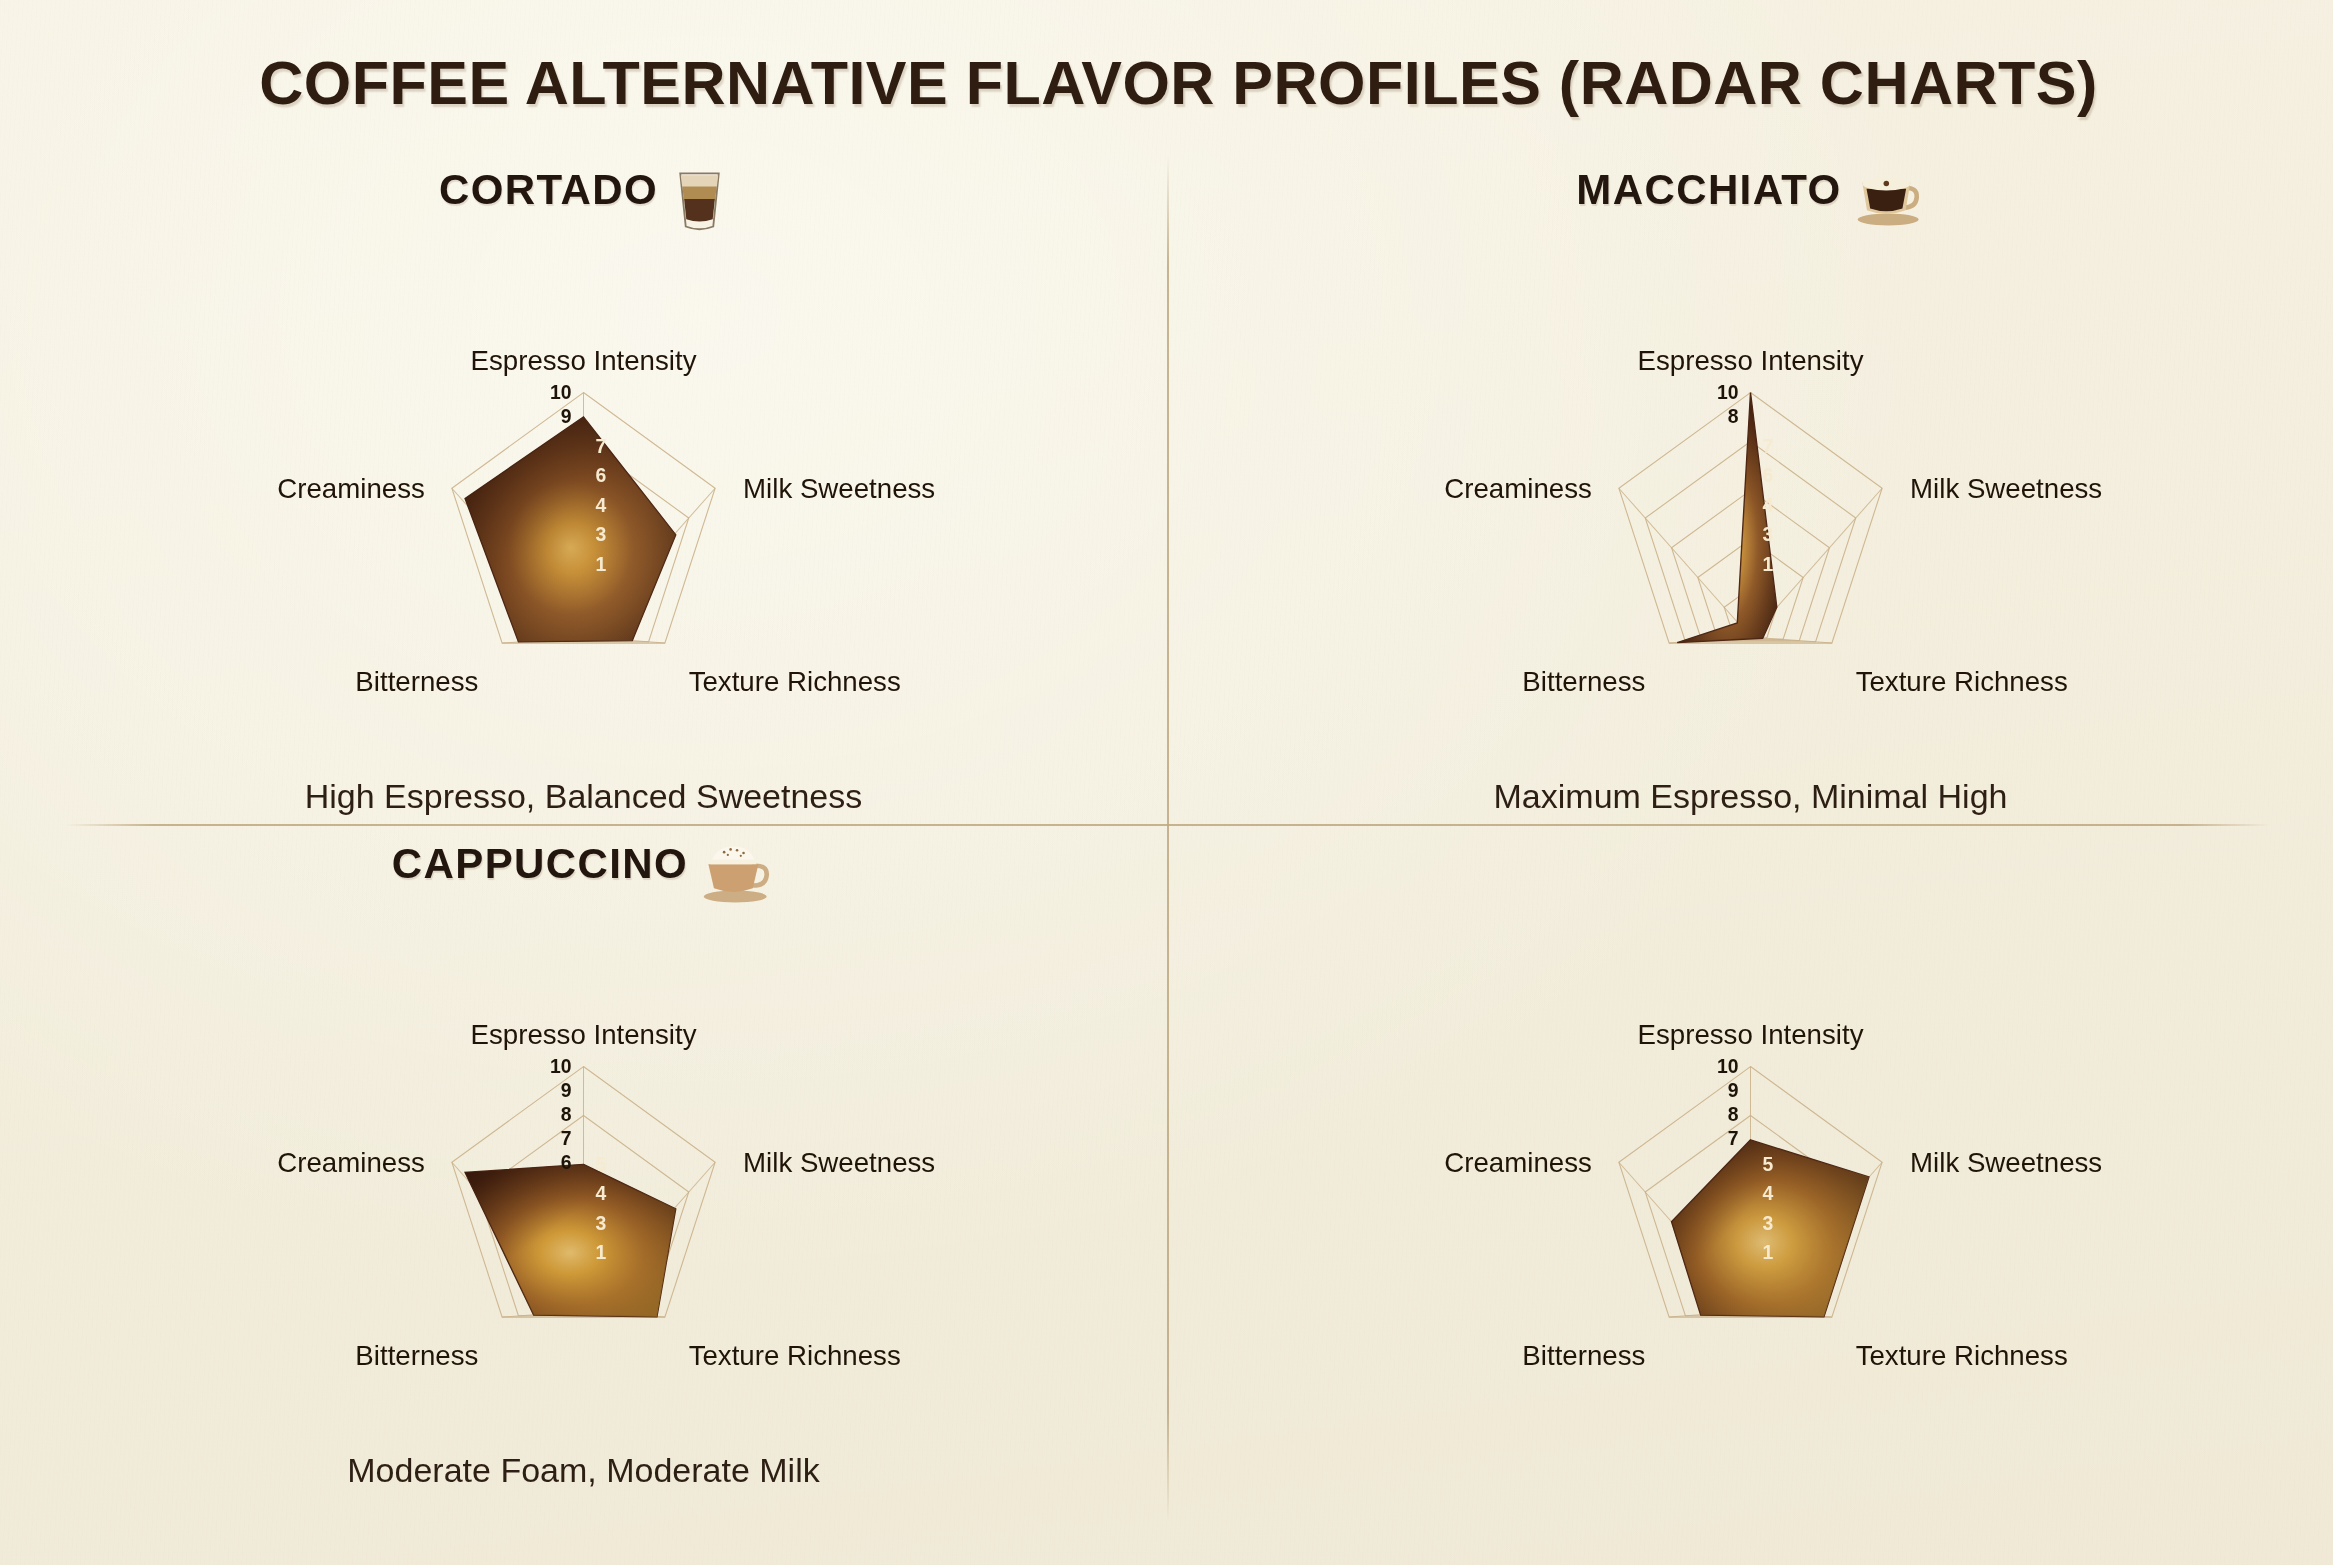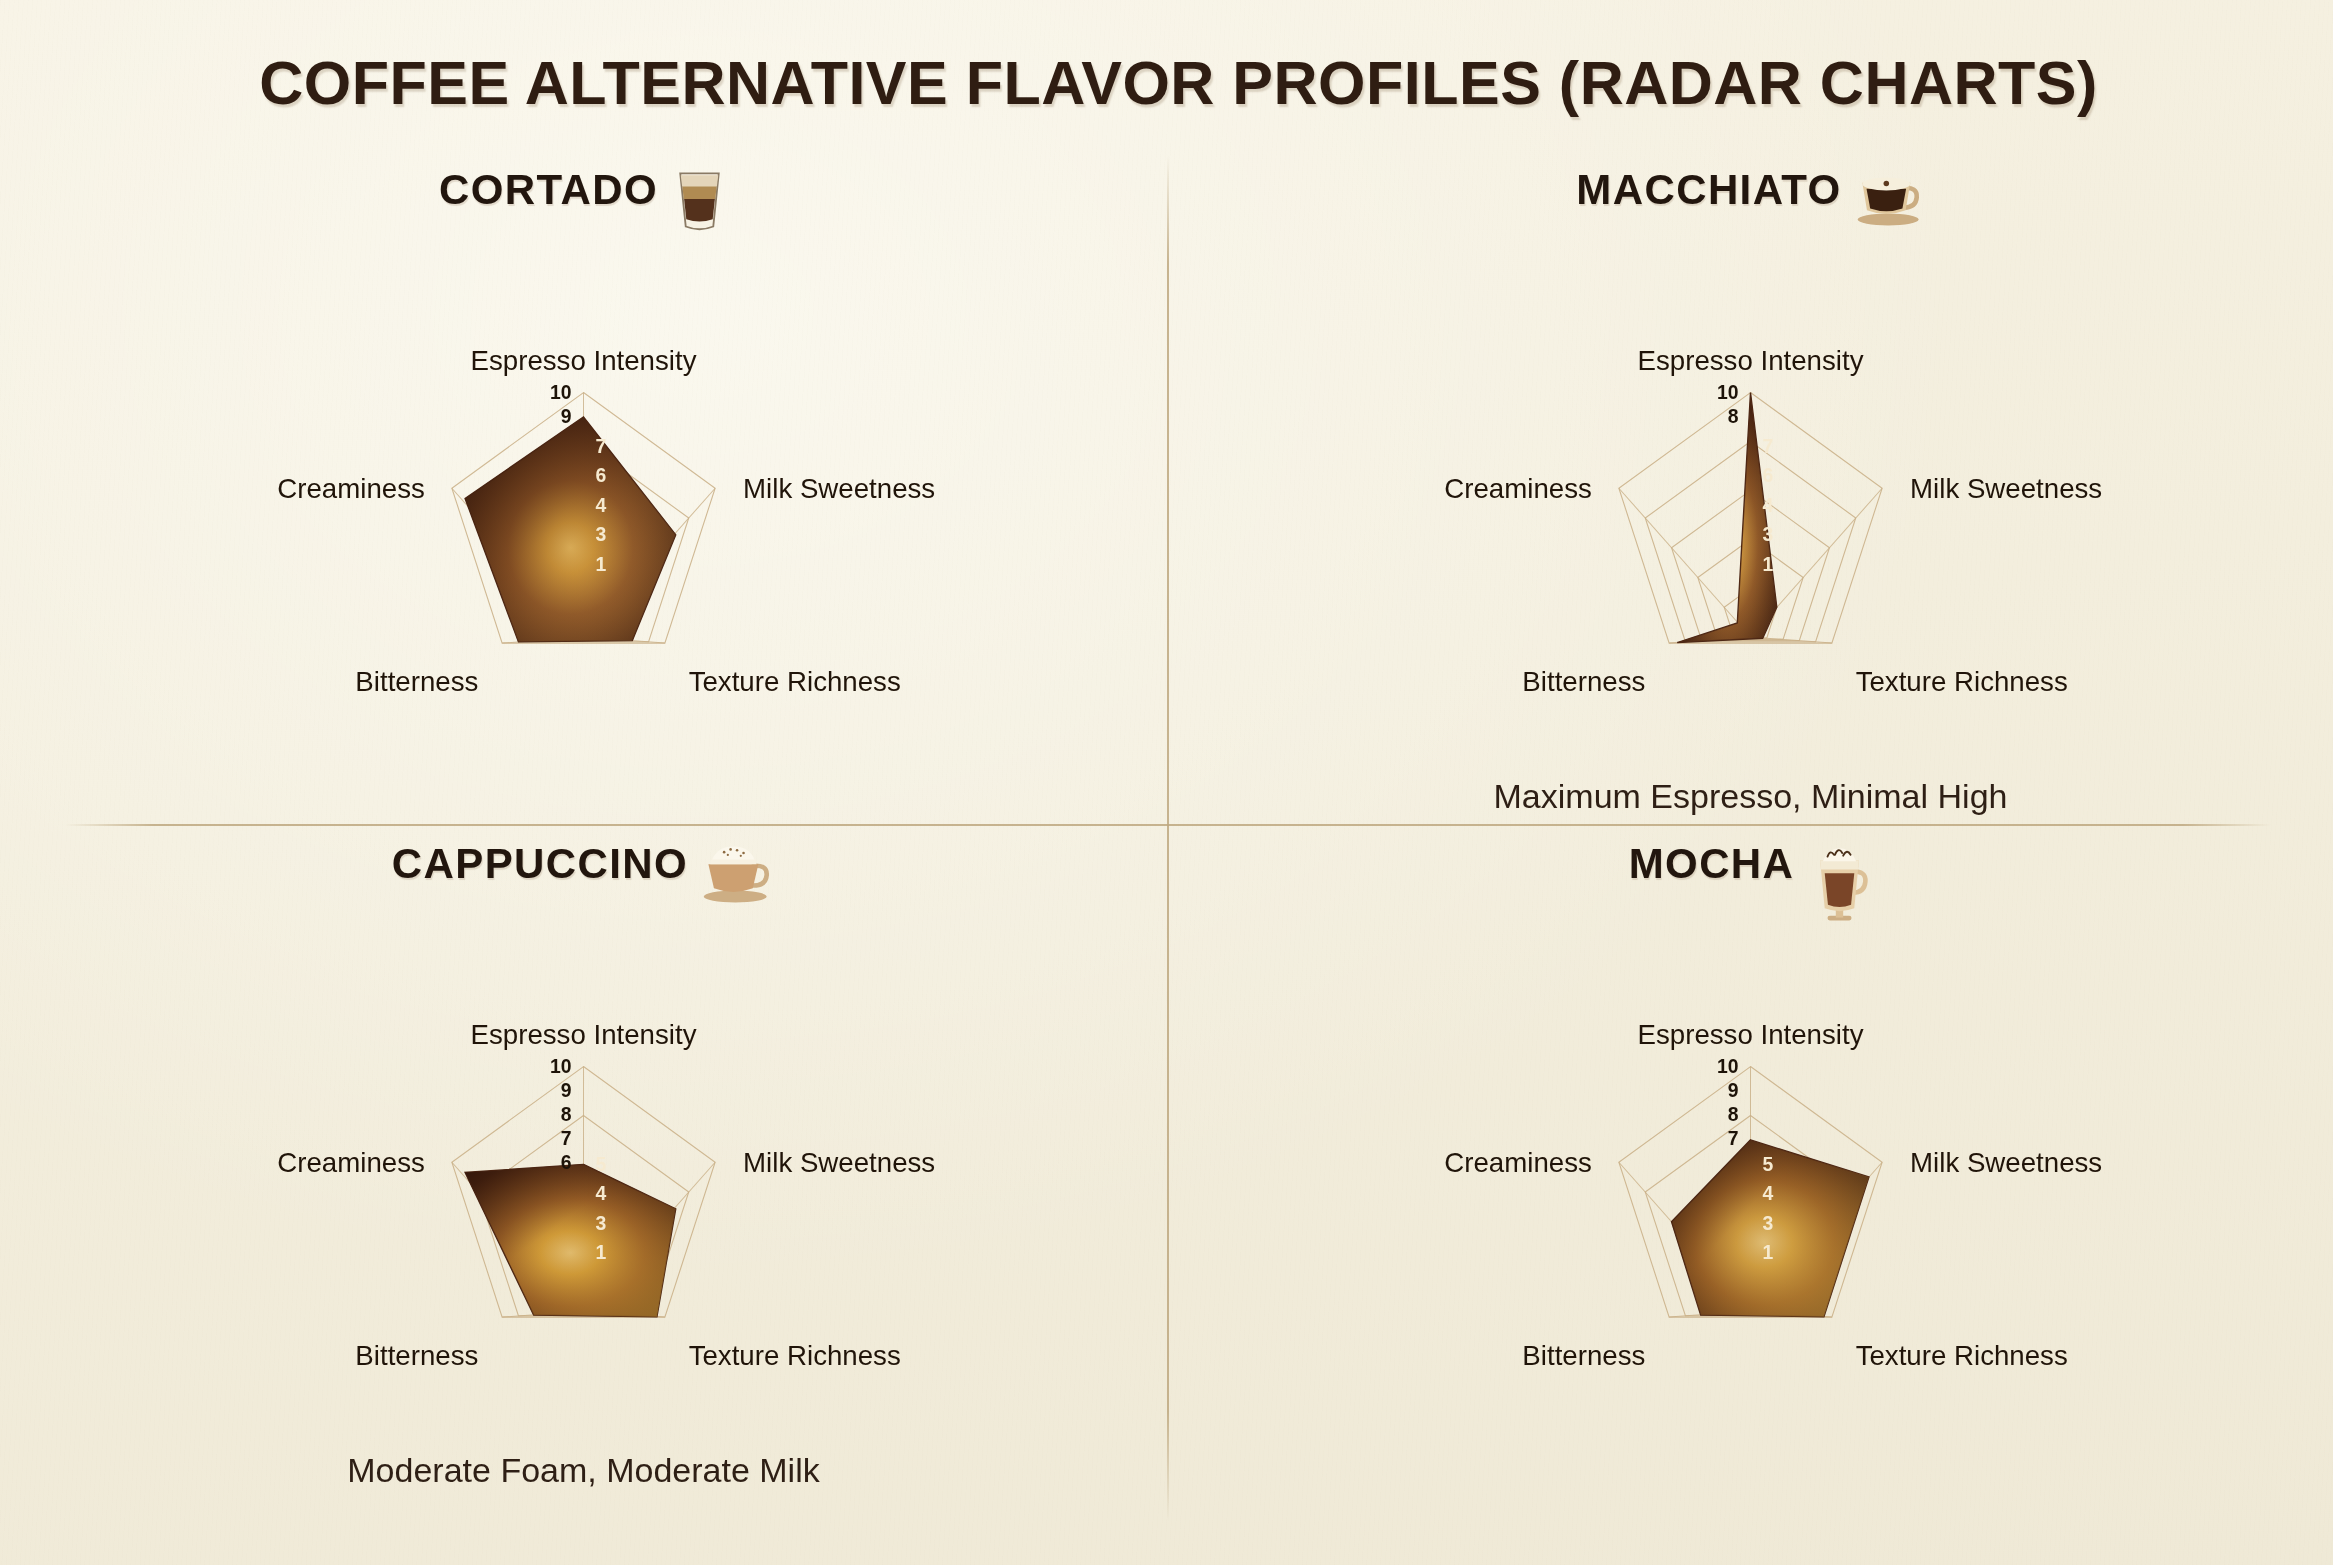--- a/index.html
+++ b/index.html
@@ -203,20 +203,21 @@
       <text class="tick-out" x="487" y="219" text-anchor="end">9</text>
 
       <text class="tick-in" x="513" y="251" text-anchor="start">7</text>
       <text class="tick-in" x="513" y="283" text-anchor="start">6</text>
       <text class="tick-in" x="513" y="315" text-anchor="start">4</text>
       <text class="tick-in" x="513" y="347" text-anchor="start">3</text>
       <text class="tick-in" x="513" y="379" text-anchor="start">1</text>
     </svg>
   </div>
 
+  <div class="caption">High Espresso, Balanced Sweetness</div>
 </div>
 
 <div class="panel panel-tr">
   <div class="panel-head">
     <span class="panel-name">MACCHIATO</span>
     <span class="cup-icon">
       <svg width="70" height="61" viewBox="0 0 76 66">
         <ellipse cx="36" cy="58" rx="33" ry="6.5" fill="#cbad82"></ellipse>
         <path d="M52 24 q16 -2 15 10 q-1 12 -16 11" fill="none" stroke="#cbad82" stroke-width="5"></path>
         <path d="M8 18 L60 18 L55 48 Q34 56 13 48 Z" fill="#e0c79c"></path>
@@ -355,39 +356,20 @@
       <text class="tick-in" x="513" y="331" text-anchor="start">4</text>
       <text class="tick-in" x="513" y="363" text-anchor="start">3</text>
       <text class="tick-in" x="513" y="395" text-anchor="start">1</text>
     </svg>
   </div>
 
   <div class="caption">Moderate Foam, Moderate Milk</div>
 </div>
 
 <div class="panel panel-br">
-  <div class="panel-head">
-    <span class="panel-name">MOCHA</span>
-    <span class="cup-icon">
-      <svg width="65" height="85" viewBox="0 0 70 92">
-        <rect x="22" y="82" width="26" height="5" rx="2.5" fill="#cdae84"></rect>
-        <rect x="31" y="72" width="8" height="12" fill="#dcc096"></rect>
-        <path d="M48 34 q16 -1 15 11 q-1 13 -16 12" fill="none" stroke="#dcc096" stroke-width="5"></path>
-        <path d="M14 22 L56 22 L51 74 Q35 80 19 74 Z" fill="#e6cfa8"></path>
-        <path d="M19 36 L51 36 L47.5 70 Q35 75 22.5 70 Z" fill="#7a4528"></path>
-        <path d="M14 22 L56 22 L55 32 L15 32 Z" fill="#f3ead4"></path>
-        <path d="M17 23 q6 -14 18 -14 q12 0 18 14 z" fill="#fbf6e9"></path>
-        <g stroke="#4b3019" stroke-width="2" fill="none" stroke-linecap="round">
-          <path d="M22 18 q3 -8 7 -2"></path>
-          <path d="M30 16 q4 -9 8 -2"></path>
-          <path d="M39 17 q4 -8 8 -1"></path>
-        </g>
-      </svg>
-    </span>
-  </div>
 
   <div class="radar-wrap">
     <svg class="radar-svg" width="923" height="535" viewBox="0 0 1000 580">
       <defs>
         <radialGradient id="gradMocha" cx="47%" cy="58%" r="64%">
           <stop offset="0%" stop-color="#f7d98c"></stop>
           <stop offset="22%" stop-color="#dfad46"></stop>
           <stop offset="55%" stop-color="#9c6326"></stop>
           <stop offset="100%" stop-color="#3d1e0f"></stop>
         </radialGradient>

